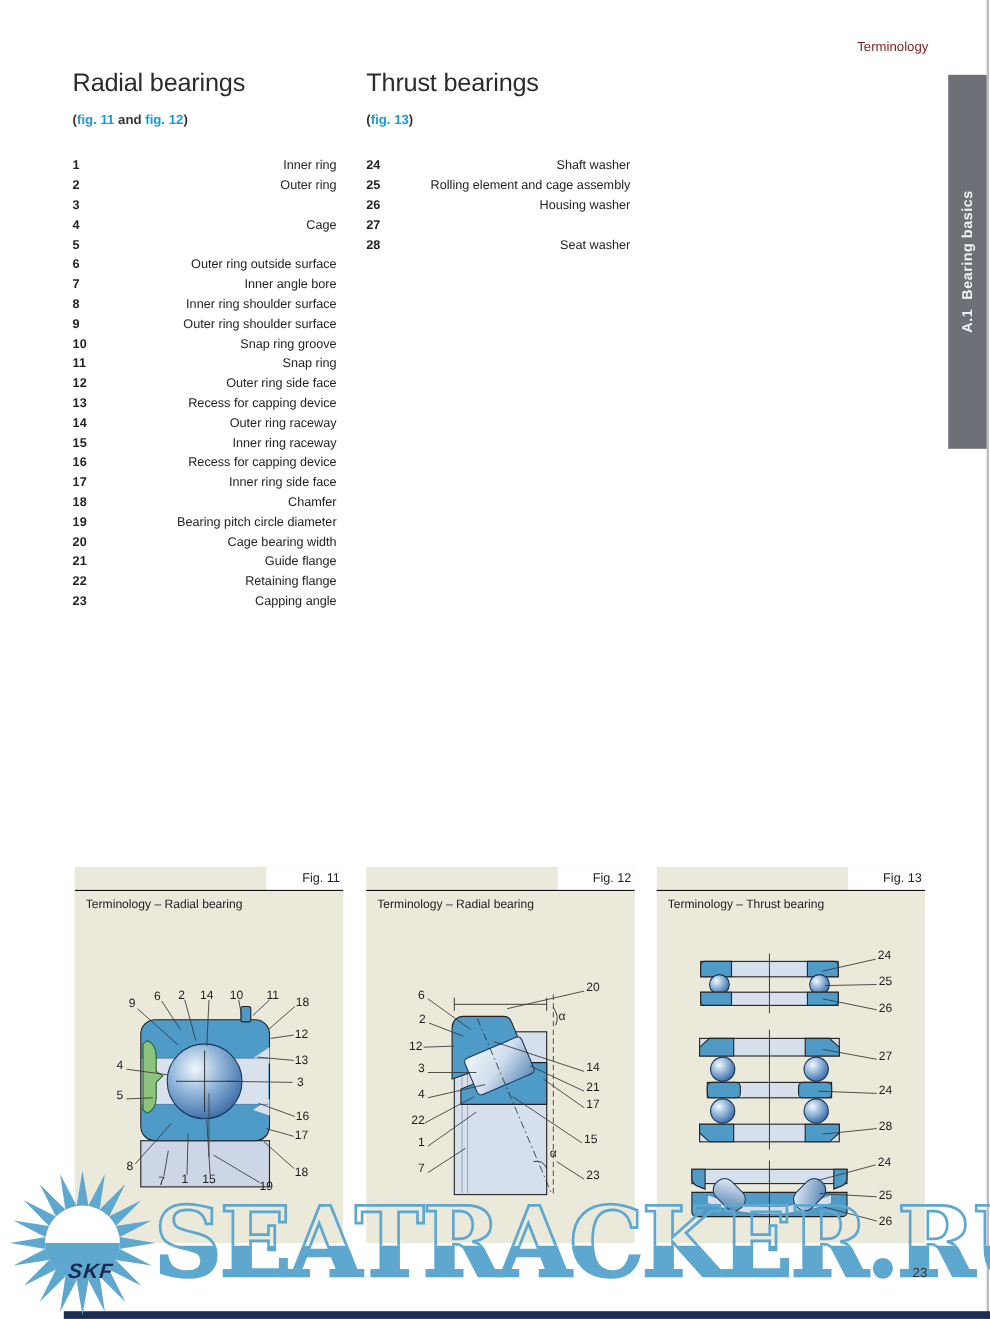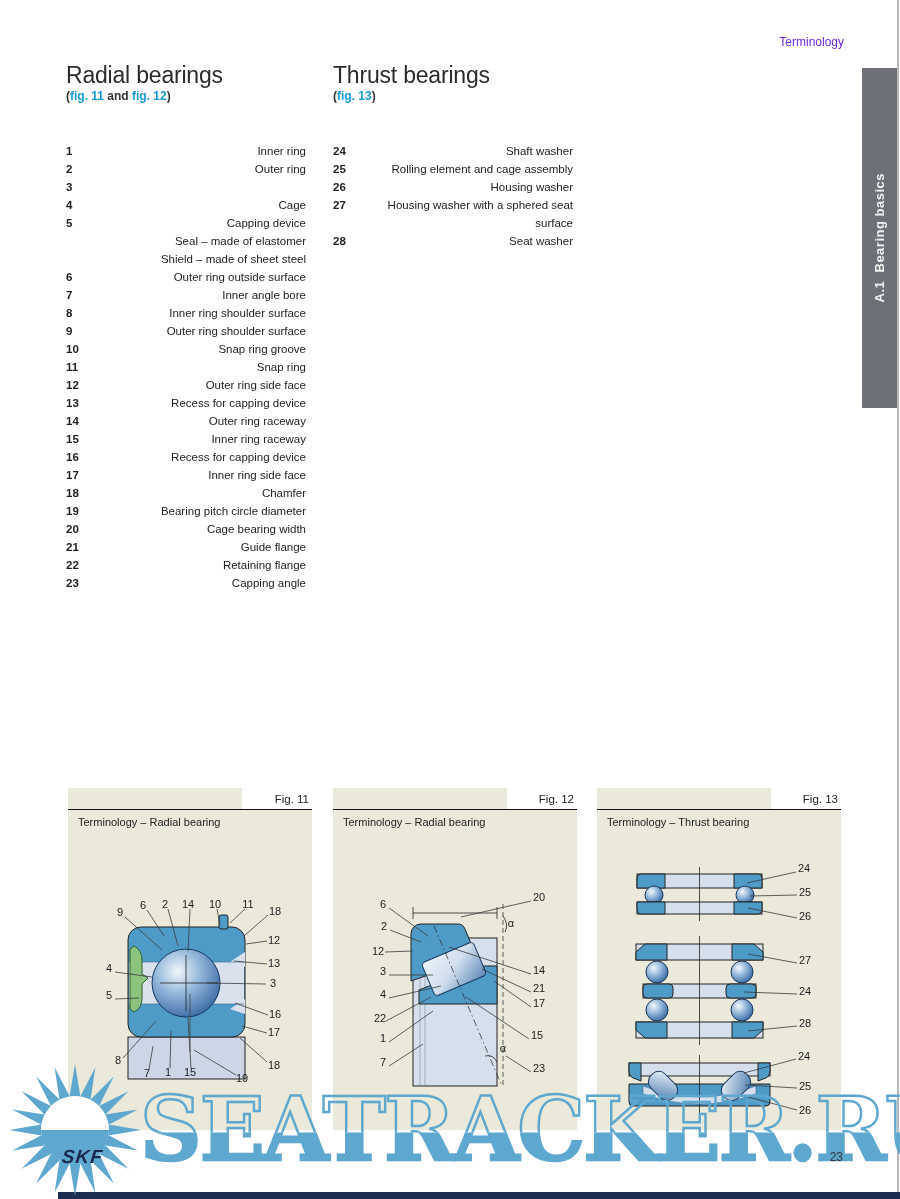--- a/index.html
+++ b/index.html
@@ -1,34 +1,34 @@
 <!DOCTYPE html>
 <html><head>
 <meta charset="utf-8">
 <style>
   html,body{margin:0;padding:0;}
   body{width:900px;height:1199px;position:relative;background:#ffffff;overflow:hidden;
        font-family:"Liberation Sans",sans-serif;color:#232323;}
   .abs{position:absolute;}
 
   
-  .hdr-right{top:35px;right:56px;font-size:12px;color:#6d28d9;}
+  .hdr-right{top:35px;right:56px;font-size:12px;color:#7f1d1d;}
 
   
   .side-tab{top:68px;left:862px;width:35px;height:340px;background:#6d7177;z-index:3;
             display:flex;align-items:center;justify-content:center;}
   .side-tab span{writing-mode:vertical-rl;transform:rotate(180deg);color:#f2f2f2;
             font-size:13px;font-weight:600;letter-spacing:.5px;white-space:pre;}
   .right-edge{left:897px;top:0;width:2px;height:1199px;background:#b9b9b9;z-index:2;}
 
   
   .col-title{font-size:23px;font-weight:400;color:#2b2b2b;letter-spacing:-.2px;}
   .title-radial{left:66px;top:62px;}
   .title-thrust{left:333px;top:62px;}
-  .figref{font-size:12px;font-weight:bold;color:#333;top:89px;}
+  .figref{font-size:12px;font-weight:bold;color:#333;top:102px;}
   .figref-radial{left:66px;}
   .figref-thrust{left:333px;}
   .figref .flink{color:#189bd7;cursor:pointer;white-space:pre;}
   .figref .plain{white-space:pre;font-weight:bold;color:#333;}
 
   .list{top:142px;width:252px;font-size:11.5px;line-height:18px;color:#232323;}
   .list-radial{left:66px;}
   .list-thrust{left:333px;}
   .li{display:flex;}
   .li .num{width:22px;flex:none;font-weight:bold;}
@@ -96,25 +96,20 @@
       <span class="num">3</span>
     </div>
     <div class="li">
       <span class="num">4</span>
       <div class="txt">
         <div>Cage</div>
       </div>
     </div>
     <div class="li">
       <span class="num">5</span>
-      <div class="txt">
-        <div>Capping device</div>
-        <div class="sub">Seal – made of elastomer</div>
-        <div class="sub">Shield – made of sheet steel</div>
-      </div>
     </div>
     <div class="li">
       <span class="num">6</span>
       <div class="txt">
         <div>Outer ring outside surface</div>
       </div>
     </div>
     <div class="li">
       <span class="num">7</span>
       <div class="txt">
@@ -237,23 +232,20 @@
       </div>
     </div>
     <div class="li">
       <span class="num">26</span>
       <div class="txt">
         <div>Housing washer</div>
       </div>
     </div>
     <div class="li">
       <span class="num">27</span>
-      <div class="txt">
-        <div>Housing washer with a sphered seat surface</div>
-      </div>
     </div>
     <div class="li">
       <span class="num">28</span>
       <div class="txt">
         <div>Seat washer</div>
       </div>
     </div>
   </div>
 
 <div class="panel panel-1">

